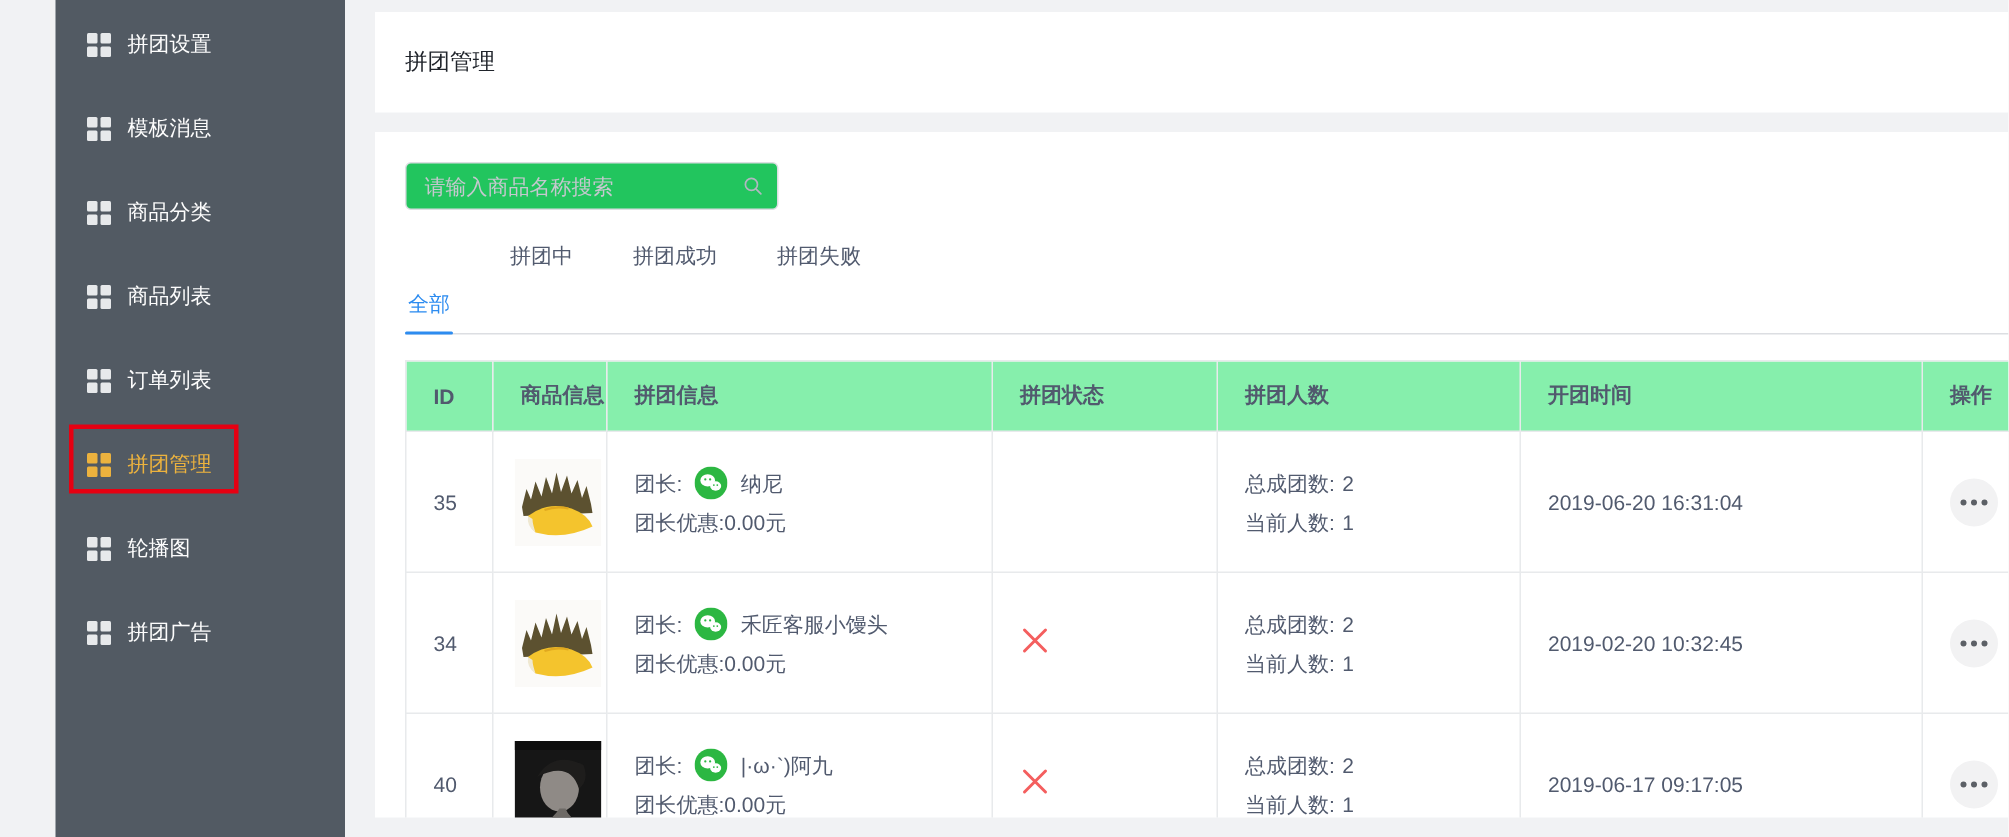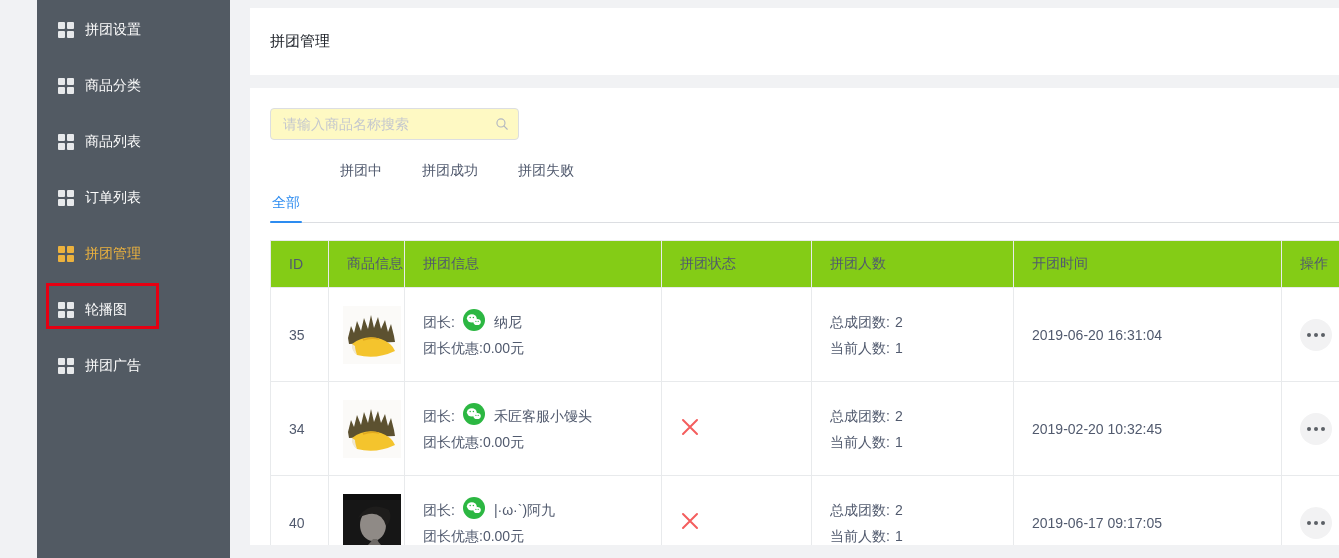--- a/index.html
+++ b/index.html
@@ -55,21 +55,21 @@
   }
   .content-card{
     background:#fff;padding:20px 0 0 20px;height:457px;overflow:hidden;
   }
 
   
   .search-wrap{position:relative;width:249px;height:32px;}
   .search-wrap input{
     width:249px;height:32px;border:1px solid #dcdee2;border-radius:4px;
     padding:0 32px 0 12px;font-size:14px;color:#515a6e;outline:none;
-    font-family:inherit;background:#fef9c3;
+    font-family:inherit;background:#22c55e;
   }
   .search-wrap input::placeholder{color:#c5c8ce;}
   .search-wrap .search-icon{
     position:absolute;right:10px;top:9px;width:14px;height:14px;cursor:pointer;
   }
 
   
   .tabs{
     margin-top:22px;width:1092px;
     display:flex;border-bottom:1px solid #dcdee2;
@@ -83,28 +83,28 @@
     content:"";position:absolute;left:0;right:0;bottom:-1px;height:2px;
     background:var(--accent);border-radius:1px;
   }
 
   
   table{
     margin-top:17px;width:1092px;border-collapse:collapse;table-layout:fixed;
   }
   th,td{border:1px solid var(--border);text-align:left;font-weight:normal;}
   thead th{
-    height:47px;background:#84cc16;color:var(--text);font-weight:normal;
+    height:47px;background:#86efac;color:var(--text);font-weight:bold;
     padding-left:18px;
   }
   tbody td{height:94px;padding-left:18px;color:var(--text);vertical-align:middle;}
   td.c-img{padding-left:14px;}
   .img-box{width:58px;height:58px;overflow:hidden;}
   .img-box svg{display:block;}
-  .info-line{line-height:26px;display:flex;align-items:flex-start;}
+  .info-line{line-height:26px;display:flex;align-items:center;}
   .info-line .wx{display:inline-flex;margin:0 9px 0 8px;}
   .info-line .lbl{white-space:pre;}
   .info-line .val{margin-left:0;}
   .people-line{line-height:26px;}
   .people-line .val{margin-left:5px;}
   .fail{display:inline-flex;}
   .more{
     width:32px;height:32px;border-radius:50%;border:none;background:#f2f2f3;
     display:inline-flex;align-items:center;justify-content:center;gap:3px;
     cursor:pointer;
@@ -120,20 +120,29 @@
 
   <aside class="sidebar">
     <div class="menu-item">
       <span class="grid-icon">
           <i></i>
           <i></i>
           <i></i>
           <i></i>
         </span>
       <span>拼团设置</span>
+    </div>
+    <div class="menu-item">
+      <span class="grid-icon">
+          <i></i>
+          <i></i>
+          <i></i>
+          <i></i>
+        </span>
+      <span>模板消息</span>
     </div>
     <div class="menu-item">
       <span class="grid-icon">
           <i></i>
           <i></i>
           <i></i>
           <i></i>
         </span>
       <span>商品分类</span>
     </div>

